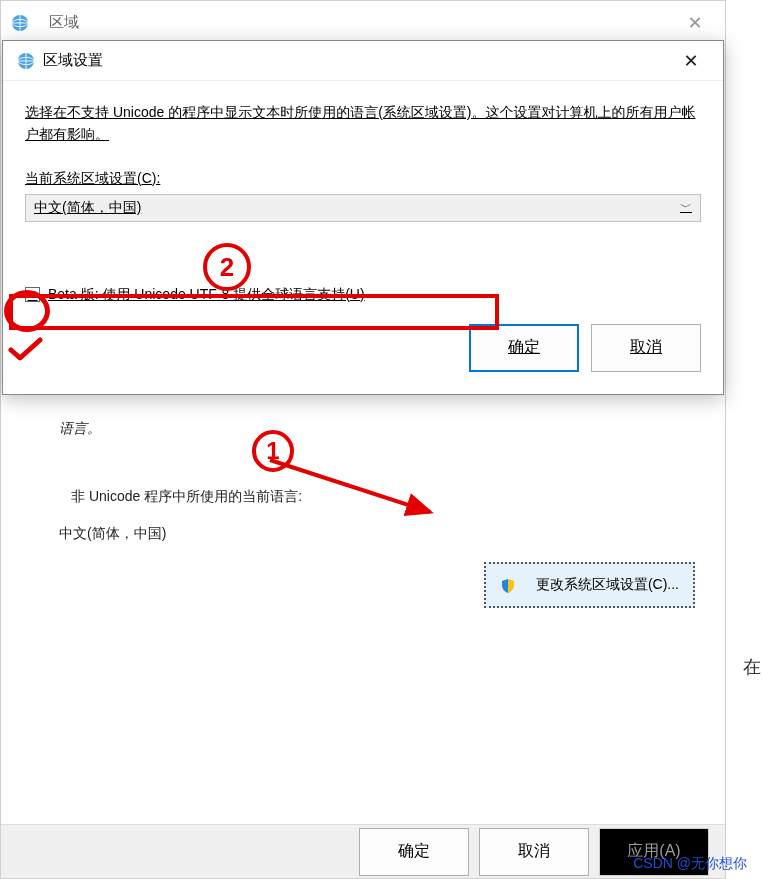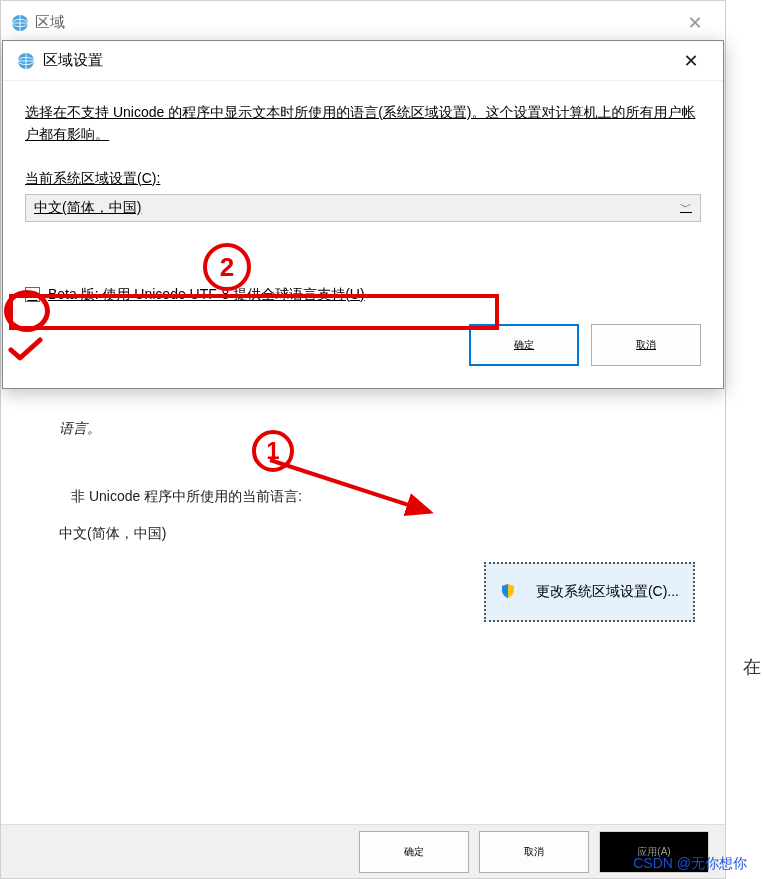--- a/index.html
+++ b/index.html
@@ -1,36 +1,36 @@
 <!DOCTYPE html>
 <html><head>
   <meta charset="utf-8">
   <style>
     * { box-sizing: border-box; margin: 0; padding: 0; font-family: "Microsoft YaHei", "Segoe UI", sans-serif; font-size: 14px; }
     body { width: 763px; height: 879px; background: #fff; position: relative; overflow: hidden; }
 
     
     .outer-window { position: absolute; left: 0; top: 0; width: 726px; height: 879px; background: #fff; border: 1px solid #d0d0d0; }
-    .outer-titlebar { height: 44px; display: flex; align-items: center; padding: 8px 10px; border-bottom: 1px solid #e8e8e8; }
+    .outer-titlebar { height: 44px; display: flex; align-items: center; padding: 8px 10px; border-bottom: 1px solid #e8e8e8; gap: 14px; }
     .outer-title { color: #666; font-size: 15px; margin-left: 6px; }
     .outer-close { margin-left: auto; width: 40px; text-align: center; color: #999; font-size: 18px; cursor: pointer; }
     .outer-body { padding: 24px 30px 0 30px; position: relative; height: 780px; }
 
     .small-text { color: #222; line-height: 1.6; }
     .trunc-lang { margin-left: 28px; margin-top: -12px; font-style: italic; }
 
     .section-label { margin-top: 46px; margin-left: 40px; }
     .locale-val { margin: 14px 0 0 28px; }
 
     .change-btn-wrap { text-align: right; margin-top: 18px; }
-    .change-btn { display: inline-flex; align-items: flex-start; gap: 20px; padding: 19px 14px; background: #e5f1fb; border: 2px dotted #555; cursor: pointer; }
+    .change-btn { display: inline-flex; align-items: flex-end; gap: 20px; padding: 12px 14px; background: #e5f1fb; border: 2px dotted #555; cursor: pointer; }
     .shield { width: 16px; height: 16px; display: inline-block; }
 
     .outer-button-row { position: absolute; left: 0; right: 0; bottom: 0; height: 54px; border-top: 1px solid #ddd; background: #f0f0f0; display: flex; align-items: center; justify-content: flex-end; padding-right: 16px; gap: 10px; }
-    .btn { min-width: 110px; height: 42px; background: #fdfdfd; border: 1px solid #adadad; cursor: pointer; font-size: 10px; }
+    .btn { min-width: 110px; height: 48px; background: #fdfdfd; border: 1px solid #adadad; cursor: pointer; font-size: 16px; }
     .btn.disabled { color: #9a9a9a; background: #000000; border-color: #d0d0d0; cursor: default; }
 
     
     .inner-dialog { position: absolute; left: 2px; top: 40px; width: 722px; background: #fff; border: 1px solid #888; box-shadow: 0 4px 18px rgba(0,0,0,0.25); }
     .inner-titlebar { height: 40px; display: flex; align-items: center; padding: 0 14px; border-bottom: 1px solid #eee; }
     .globe-icon { width: 18px; height: 18px; }
     .inner-title { margin-left: 8px; font-size: 15px; }
     .inner-close { margin-left: auto; width: 36px; text-align: center; color: #222; font-size: 18px; cursor: pointer; }
     .inner-body { padding: 20px 22px 22px 22px; text-decoration: underline; }
     .desc { line-height: 1.6; margin-bottom: 24px; }

